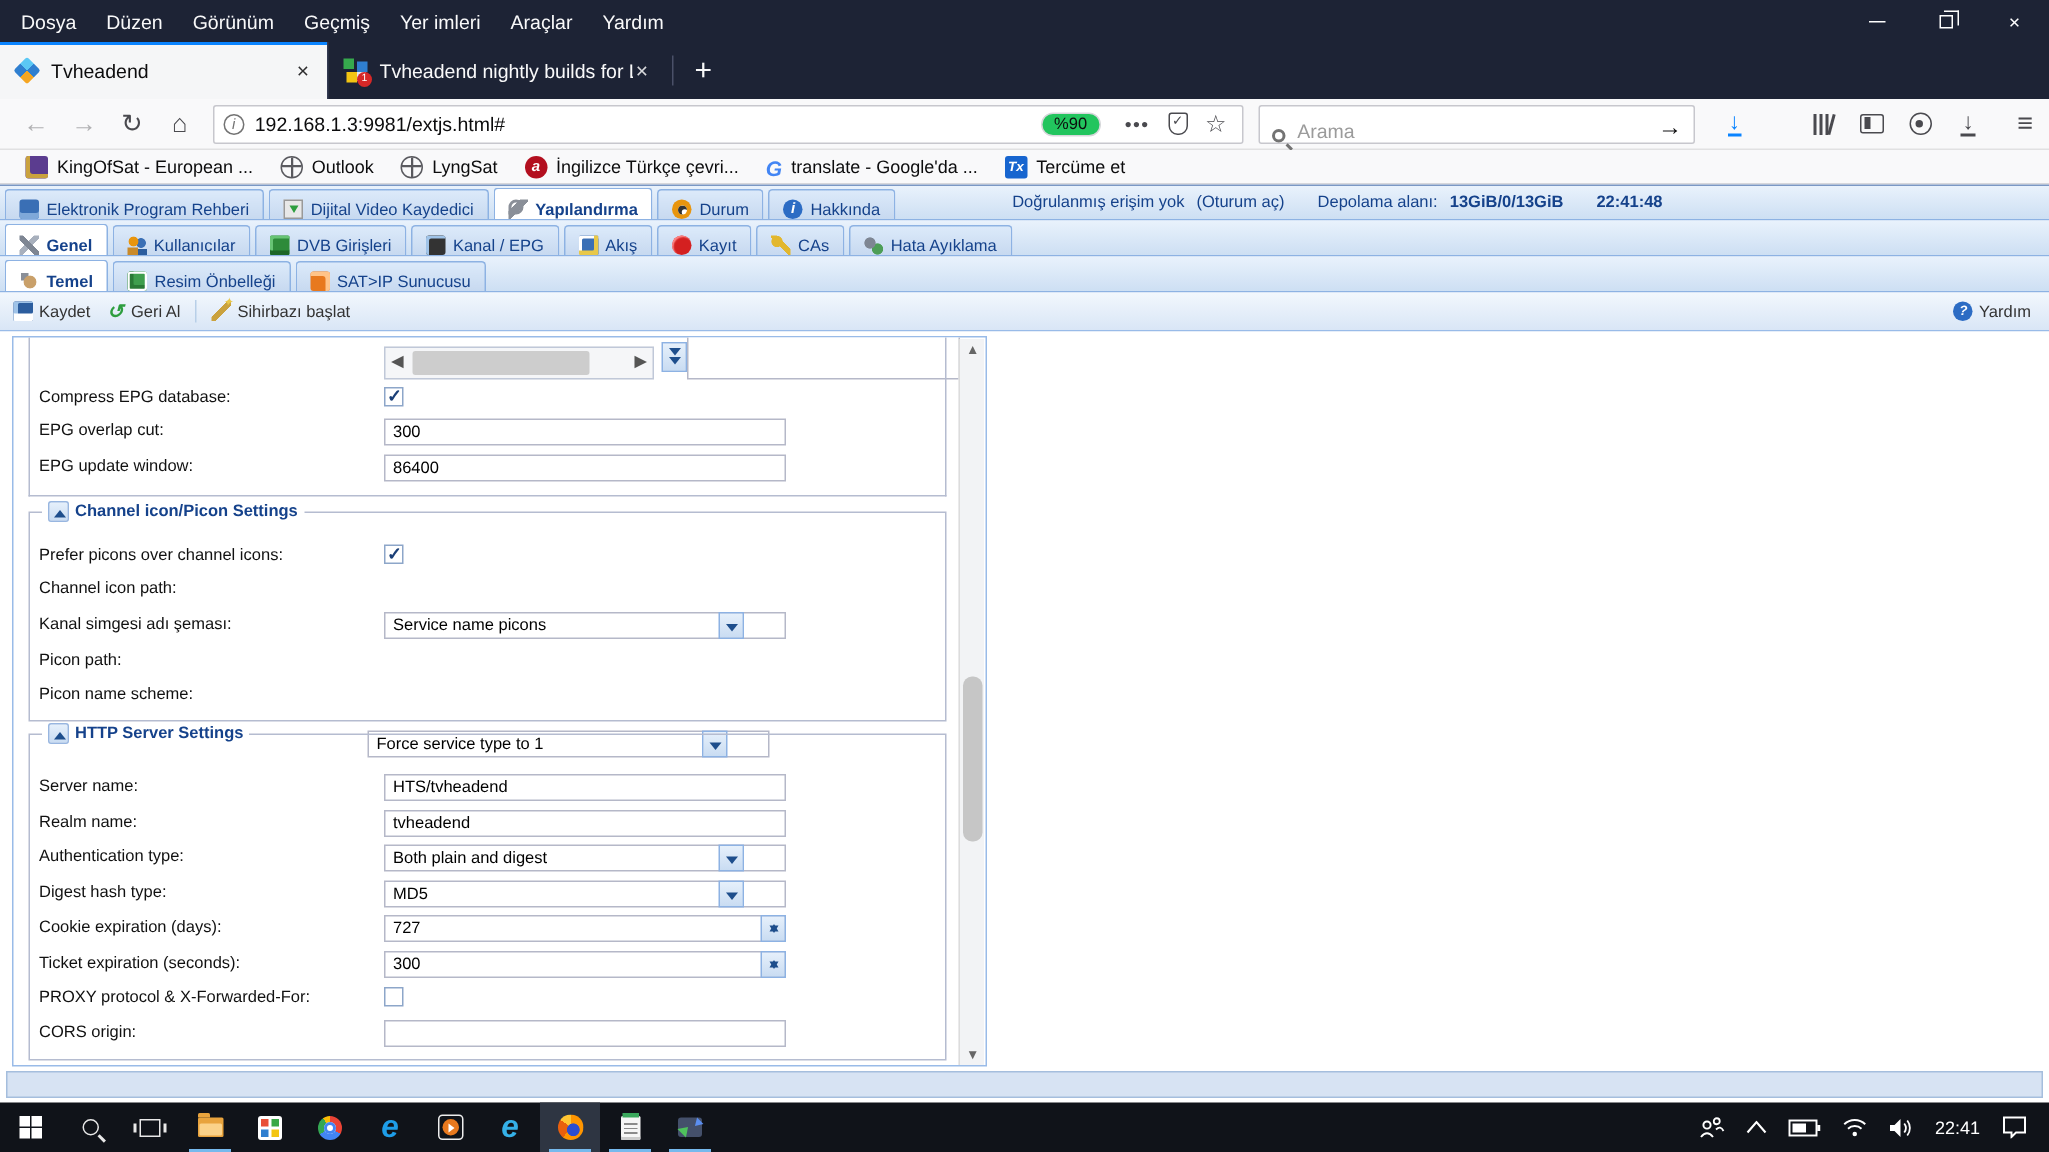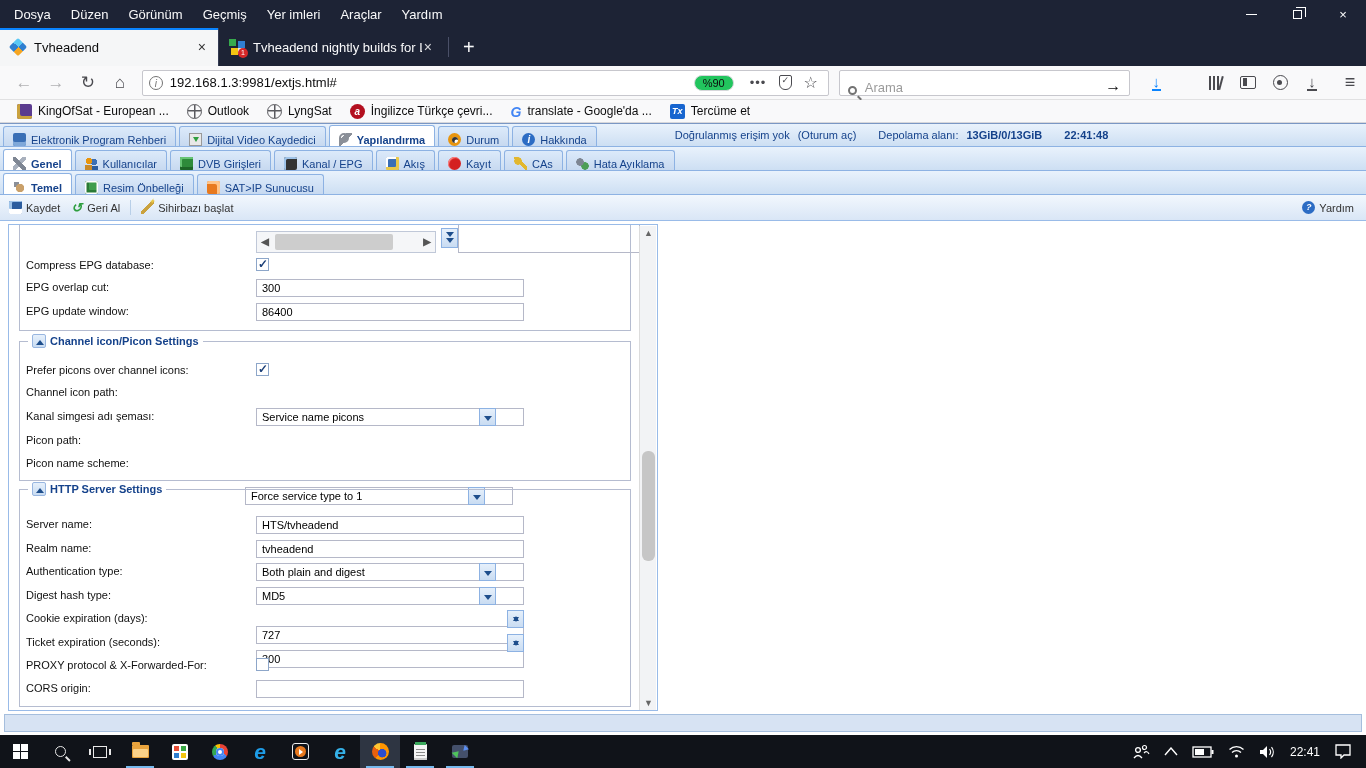--- a/index.html
+++ b/index.html
@@ -113,21 +113,21 @@
   .xcontent { position:absolute; left:0; top:221px; width:1366px; height:514px; background:#fff; }
   .formpanel { position:absolute; left:8px; top:3px; width:650px; height:487px; border:1px solid #99bbe8; background:#fff; overflow:hidden; }
 
   .flabel { position:absolute; font-size:11px; color:#111; white-space:nowrap; }
   .ftext { position:absolute; height:18px; width:268px; border:1px solid #b5b8c8; background:#fff; font-family:"Liberation Sans",sans-serif; font-size:11px; padding:1px 5px; color:#000; }
   .fcombo { position:absolute; width:240px; height:18px; }
   .fcombo .ftext { left:0; top:0; width:268px; }
   .trigger { position:absolute; right:0; top:0; width:17px; height:18px; border:1px solid #8db2e3; background:linear-gradient(#e6f0fb,#c9dcf2); }
   .trigger::after { content:""; position:absolute; left:4px; top:7px; border:4px solid transparent; border-top:5px solid #1e4e8c; }
   .fspin { position:absolute; width:268px; height:18px; }
-  .fspin .ftext { left:0; top:16px; width:268px; }
+  .fspin .ftext { left:0; top:0; width:268px; }
   .spinbtns { position:absolute; right:0; top:0; width:17px; height:18px; border:1px solid #8db2e3; background:linear-gradient(#e6f0fb,#c9dcf2); }
   .spinbtns::before { content:""; position:absolute; left:5px; top:2px; border:3.5px solid transparent; border-bottom:5px solid #1e4e8c; }
   .spinbtns::after { content:""; position:absolute; left:5px; bottom:2px; border:3.5px solid transparent; border-top:5px solid #1e4e8c; }
   .cb { position:absolute; width:13px; height:13px; border:1px solid #8da6c9; background:#fff; }
   .cb.checked::after { content:"✓"; position:absolute; left:1px; top:-2px; color:#1b3f77; font-size:12px; font-weight:bold; }
 
   .fieldset { position:absolute; border:1px solid #b5bcd0; }
   .fieldset.cuttop { border-top:none; }
   .fs-legend { position:absolute; top:-8px; left:8px; background:#fff; padding:0 4px; display:flex; align-items:center; gap:4px; font-size:11px; font-weight:bold; color:#15428b; white-space:nowrap; }
   .collapse-btn { width:14px; height:14px; border:1px solid #98b6e0; border-radius:2px; background:linear-gradient(#e6f0fb,#c9dcf2); position:relative; }

